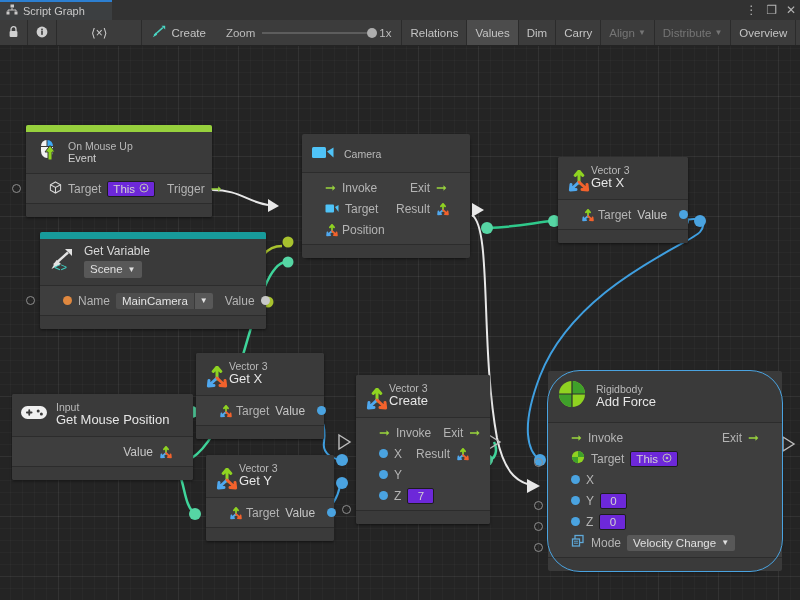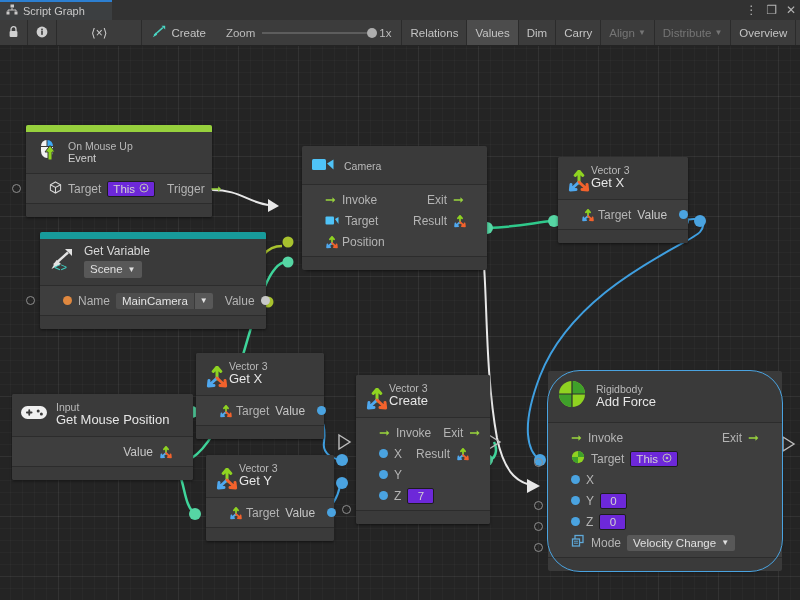--- a/index.html
+++ b/index.html
@@ -291,21 +291,21 @@
             <span class="arw">▼</span>
           </span>
           <span class="spring"></span>
           <span class="lbl">Value</span>
           <span class="pdot" style="background:#c8c8c8;"></span>
         </div>
       </div>
       <div class="foot"></div>
     </div>
 
-    <div class="node" style="left:302px;top:100px;width:185px;border-radius:7px;">
+    <div class="node" style="left:302px;top:88px;width:168px;border-radius:7px;">
       <div class="hdr" style="padding-top:9px;">
         <span>
           <svg width="24" height="18" viewBox="0 0 24 18">
             <rect x="1" y="4" width="14" height="11" rx="1.5" fill="#4fc3f7"></rect>
             <path d="M16 8.5 L22.5 4.5 L22.5 14.5 Z" fill="#4fc3f7"></path>
           </svg>
         </span>
         <span class="ttl">
           <span class="sub">Camera</span>
         </span>

